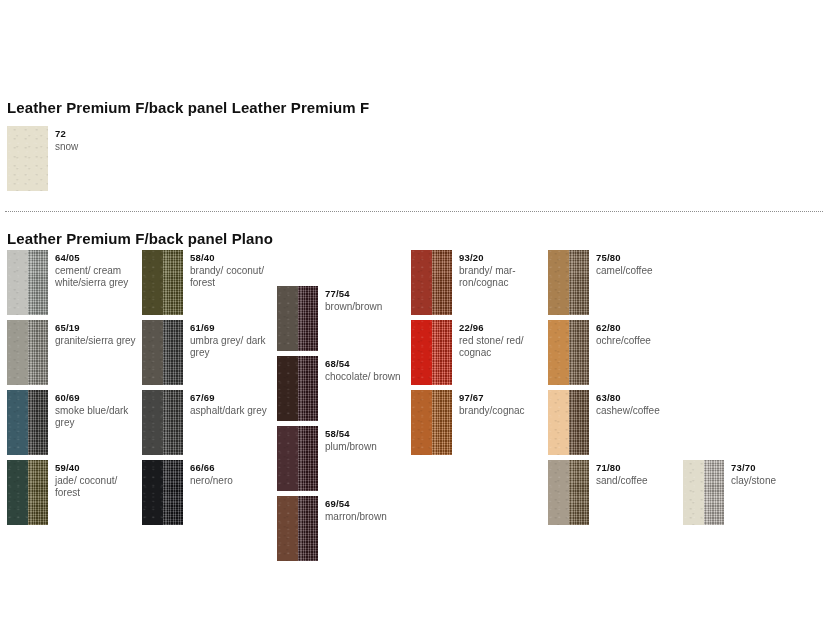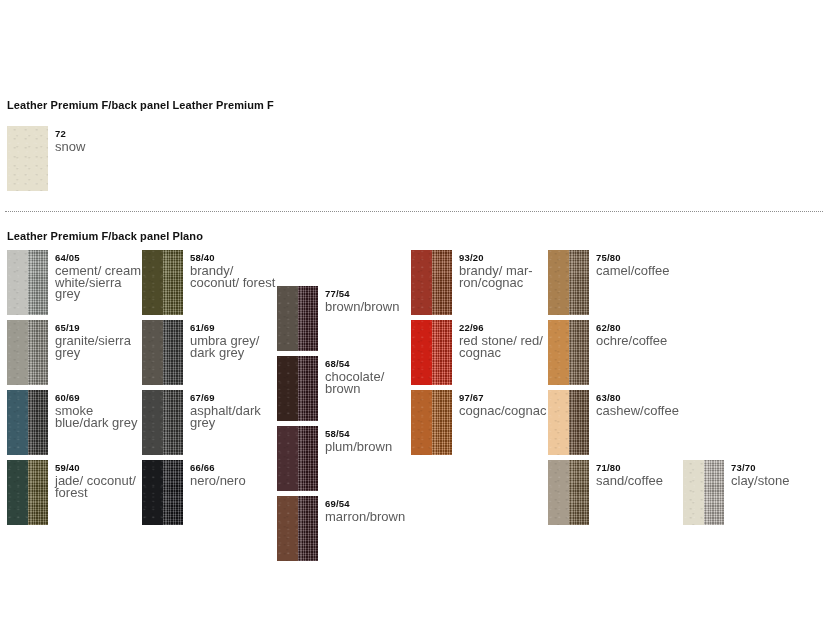--- a/index.html
+++ b/index.html
@@ -19,21 +19,21 @@
     position: absolute;
     left: 0; top: 0;
     width: 828px;
     height: 621px;
   }
 
   
   .section-title {
     position: absolute;
     left: 7px;
-    font-size: 11px;
+    font-size: 15px;
     font-weight: bold;
     letter-spacing: 0.1px;
     color: #111111;
     white-space: nowrap;
   }
   #sec1-title { top: 99px; }
   #sec2-title { top: 230px; }
 
   
   .divider {
@@ -115,21 +115,21 @@
     width: 86px;
   }
   .code {
     font-size: 9.5px;
     font-weight: bold;
     color: #111111;
     line-height: 12px;
     letter-spacing: 0.2px;
   }
   .desc {
-    font-size: 13px;
+    font-size: 10px;
     color: #5b5b5b;
     line-height: 11.6px;
     margin-top: 1px;
     white-space: pre-line;
   }
 </style>
 </head>
 <body>
 
 <div class="page">
@@ -290,21 +290,21 @@
             <div class="desc">plum/brown</div>
           </div>
         </div>
         <div class="cell c3">
           <div class="swatch">
             <div class="half leather" style="background: rgb(181, 98, 42);"></div>
             <div class="half textile" style="background: rgb(168, 91, 32);"></div>
           </div>
           <div class="info">
             <div class="code">97/67</div>
-            <div class="desc">cognac/cognac</div>
+            <div class="desc">brandy/cognac</div>
           </div>
         </div>
         <div class="cell c4">
           <div class="swatch">
             <div class="half leather" style="background: rgb(238, 199, 155);"></div>
             <div class="half textile" style="background: rgb(109, 82, 57);"></div>
           </div>
           <div class="info">
             <div class="code">63/80</div>
             <div class="desc">cashew/coffee</div>

